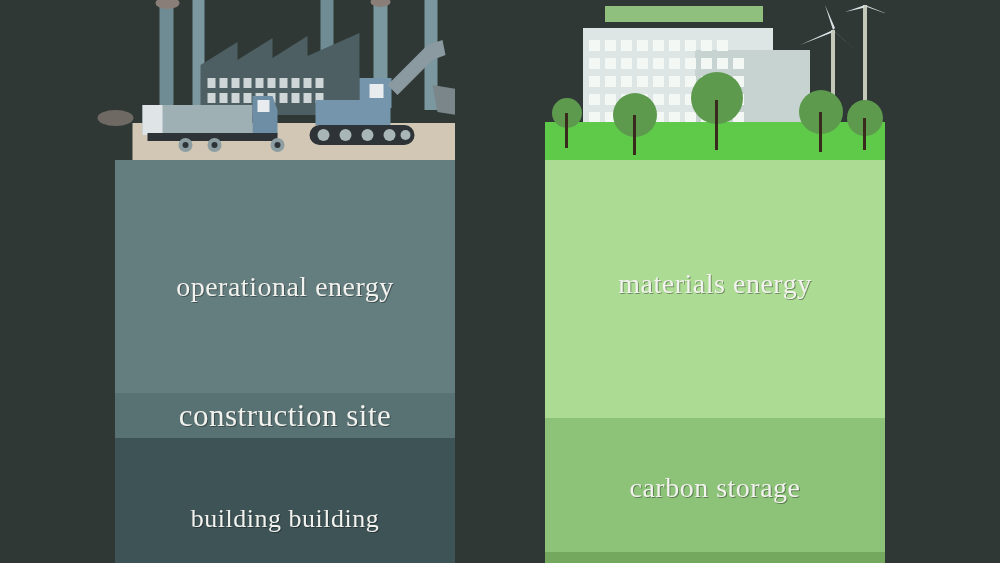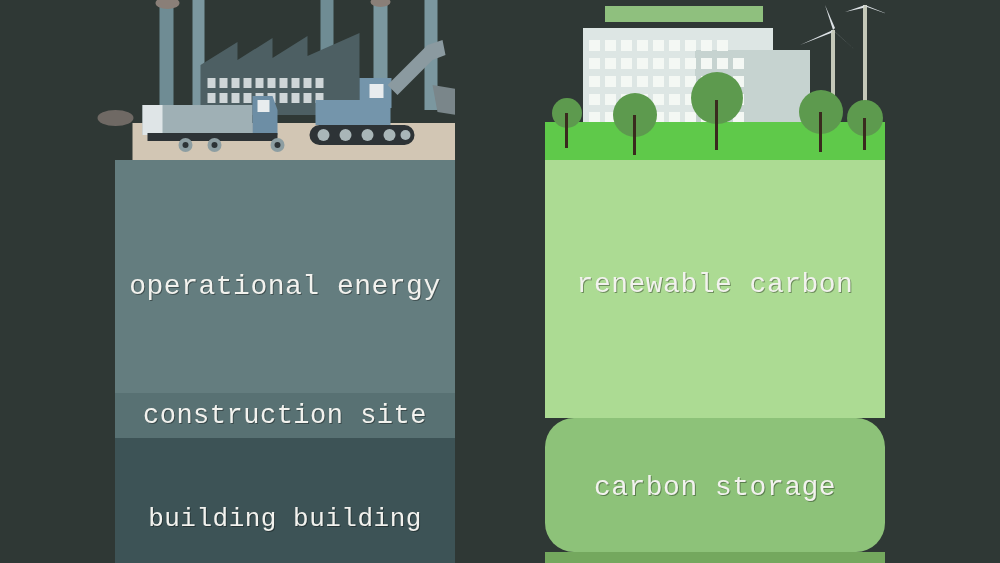--- a/index.html
+++ b/index.html
@@ -1,19 +1,19 @@
 <!DOCTYPE html>
 <html><head>
 <meta charset="utf-8">
 <style>
   html,body{margin:0;padding:0;}
   body{width:1000px;height:563px;background:#2f3835;position:relative;overflow:hidden;font-family:"DejaVu Sans",sans-serif;}
   .col{position:absolute;}
   .layer{position:absolute;left:0;right:0;display:flex;align-items:center;justify-content:center;}
-  .label{color:#f2f2ee;font-family:Liberation Mono, monospace;font-weight:300;letter-spacing:0.5px;text-shadow:1px 1px 0 rgba(0,0,0,0.35);}
+  .label{color:#f2f2ee;font-family:Liberation Serif, serif;font-weight:300;letter-spacing:0.5px;text-shadow:1px 1px 0 rgba(0,0,0,0.35);}
   .left-col{left:115px;width:340px;top:0;height:563px;}
   .right-col{left:545px;width:340px;top:0;height:563px;}
   svg{position:absolute;left:0;top:0;}
 </style>
 </head>
 <body>
 
 <div class="col left-col">
   <svg width="340" height="163" viewBox="0 0 340 163" style="left:-35px;width:375px;">
 
@@ -83,21 +83,21 @@
         <circle cx="270" cy="135" r="6" fill="#a9b6b8"></circle>
         <circle cx="292" cy="135" r="6" fill="#a9b6b8"></circle>
         <circle cx="308" cy="135" r="5" fill="#a9b6b8"></circle>
     </g>
   </svg>
 
   <div class="layer" style="top:160px;height:233px;background:#647d7f;">
     <span class="label" style="font-size:28px;margin-top:20px;">operational energy</span>
   </div>
   <div class="layer" style="top:393px;height:45px;background:#587173;">
-    <span class="label" style="font-size:27px;">construction site</span>
+    <span class="label" style="font-size:31px;">construction site</span>
   </div>
   <div class="layer" style="top:438px;height:125px;background:#3d5356;">
     <span class="label" style="font-size:26px;margin-top:36px;">building building</span>
   </div>
 </div>
 
 <div class="col right-col">
   <svg width="340" height="160" viewBox="0 0 340 160">
 
     <g>
@@ -178,19 +178,19 @@
       <circle cx="172" cy="98" r="26" fill="#5d9a4e"></circle>
         <rect x="170" y="100" width="3" height="50" fill="#3a2a1e"></rect>
       <circle cx="276" cy="112" r="22" fill="#5d9a4e"></circle>
         <rect x="274" y="112" width="3" height="40" fill="#3a2a1e"></rect>
       <circle cx="320" cy="118" r="18" fill="#5d9a4e"></circle>
         <rect x="318" y="118" width="3" height="32" fill="#3a2a1e"></rect>
     </g>
   </svg>
 
   <div class="layer" style="top:160px;height:258px;background:#acdb93;">
-    <span class="label" style="font-size:28px;margin-top:-10px;">renewable carbon</span>
+    <span class="label" style="font-size:28px;margin-top:-10px;">materials energy</span>
   </div>
-  <div class="layer" style="top:418px;height:134px;background:#8dc279;border-radius:29px;">
+  <div class="layer" style="top:418px;height:134px;background:#8dc279;">
     <span class="label" style="font-size:28px;margin-top:5px;">carbon storage</span>
   </div>
   <div class="layer" style="top:552px;height:11px;background:#74a85e;"></div>
 </div>
 
 </body></html>

